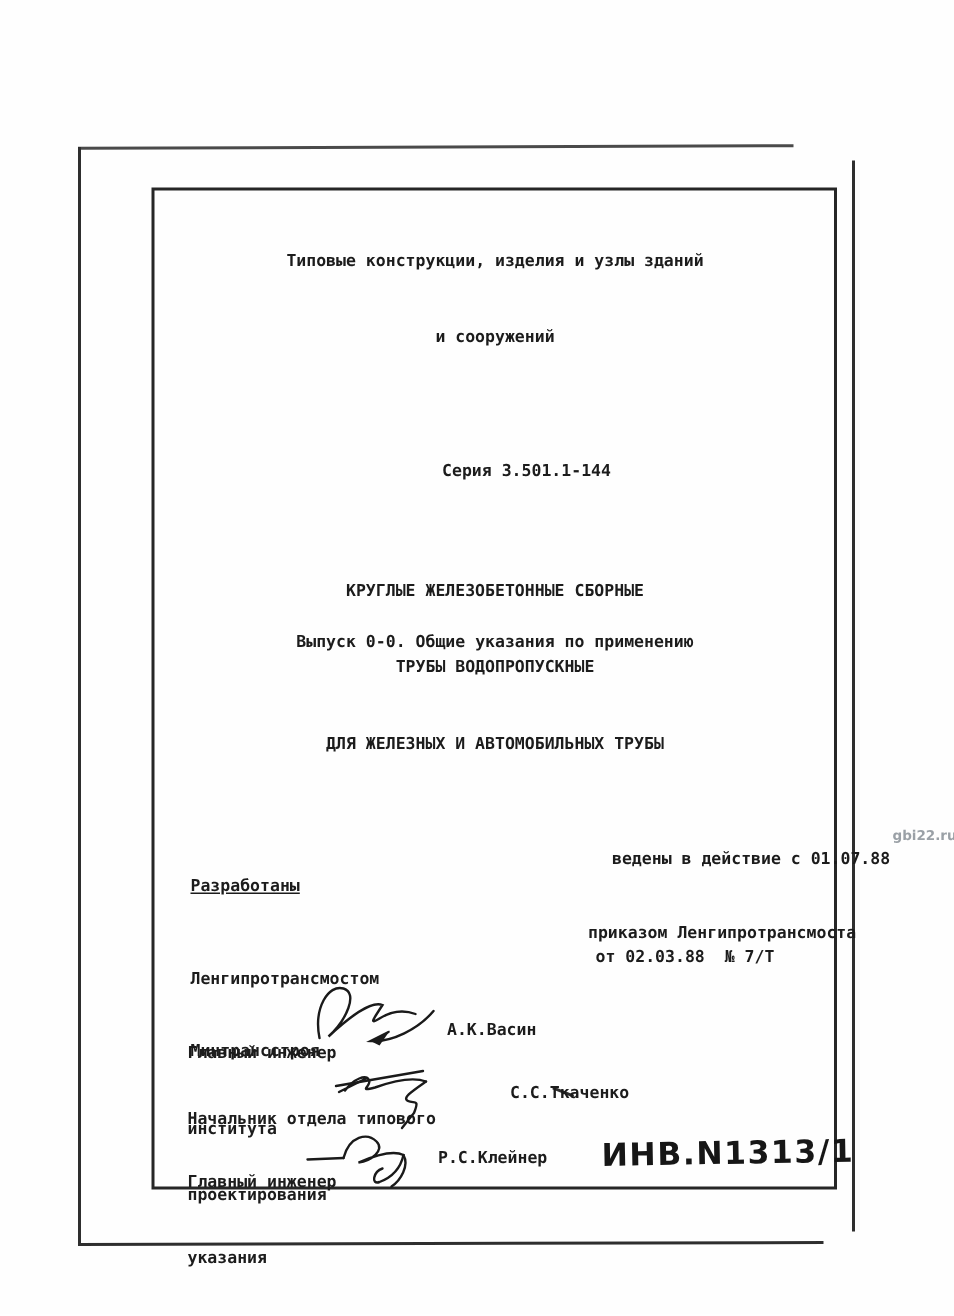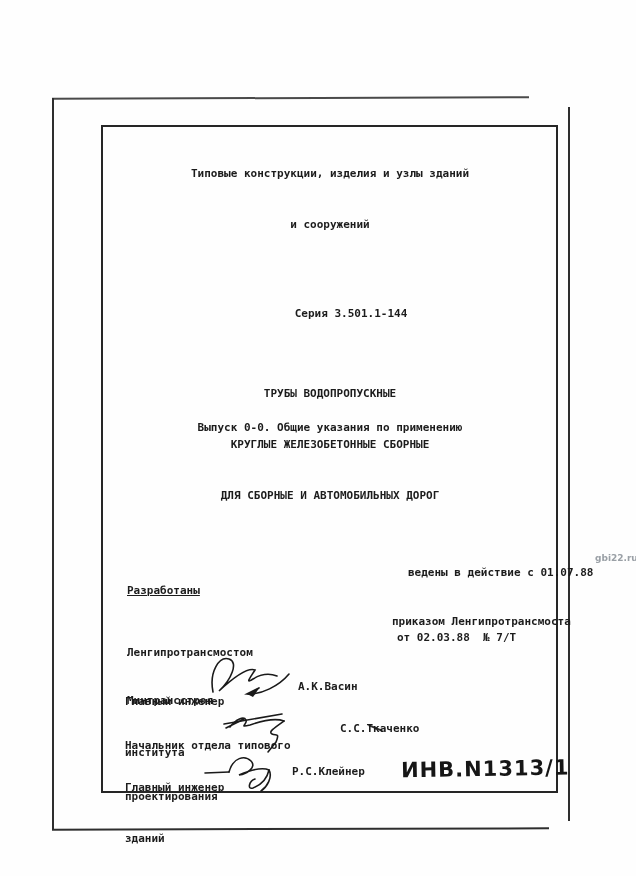--- a/index.html
+++ b/index.html
@@ -68,23 +68,23 @@
   <div class="inner-frame"></div>
 
   <div class="header-block tw center">
     <div>Типовые конструкции, изделия и узлы зданий</div>
     <div>и сооружений</div>
   </div>
 
   <div class="series-line tw center">Серия 3.501.1-144</div>
 
   <div class="title-block tw center">
+    <div>КРУГЛЫЕ ЖЕЛЕЗОБЕТОННЫЕ СБОРНЫЕ</div>
     <div>ТРУБЫ ВОДОПРОПУСКНЫЕ</div>
-    <div>КРУГЛЫЕ ЖЕЛЕЗОБЕТОННЫЕ СБОРНЫЕ</div>
-    <div>ДЛЯ СБОРНЫЕ И АВТОМОБИЛЬНЫХ ДОРОГ</div>
+    <div>ДЛЯ ЖЕЛЕЗНЫХ И АВТОМОБИЛЬНЫХ ТРУБЫ</div>
   </div>
 
   <div class="issue-line tw center">Выпуск 0-0. Общие указания по применению</div>
 
   <div class="developed-label tw">Разработаны</div>
   <div class="developed-org tw">
     <div>Ленгипротрансмостом</div>
     <div>Минтрансстроя</div>
   </div>
 
@@ -109,21 +109,21 @@
   </div>
   <svg class="sig-svg-2" width="78" height="50" viewBox="0 0 78 50">
     <path d="M4,24 L22,15 M8,23 C14,15 22,12 24,16 C26,20 16,24 28,21 C42,16 54,14 62,17"></path>
     <path d="M2,20 L60,10"></path>
     <path d="M62,17 C52,24 46,28 50,30 C54,32 58,28 54,38 L46,48"></path>
   </svg>
   <div class="sig-name-2 tw">С.С.Ткаченко</div>
 
   <div class="sig-role-3 tw">
     <div>Главный инженер</div>
-    <div>зданий</div>
+    <div>указания</div>
   </div>
   <svg class="sig-svg-3" width="96" height="46" viewBox="0 0 96 46">
     <path d="M2,26 L26,25"></path>
     <path d="M26,25 C30,10 42,8 48,14 C54,20 44,27 36,28 C50,22 60,20 66,23 C64,32 58,38 50,41 C44,43 46,34 52,32"></path>
     <path d="M66,23 C70,30 64,40 58,44"></path>
   </svg>
   <div class="sig-name-3 tw">Р.С.Клейнер</div>
 
   <div class="inventory">ИНВ.N1313/1</div>
 

